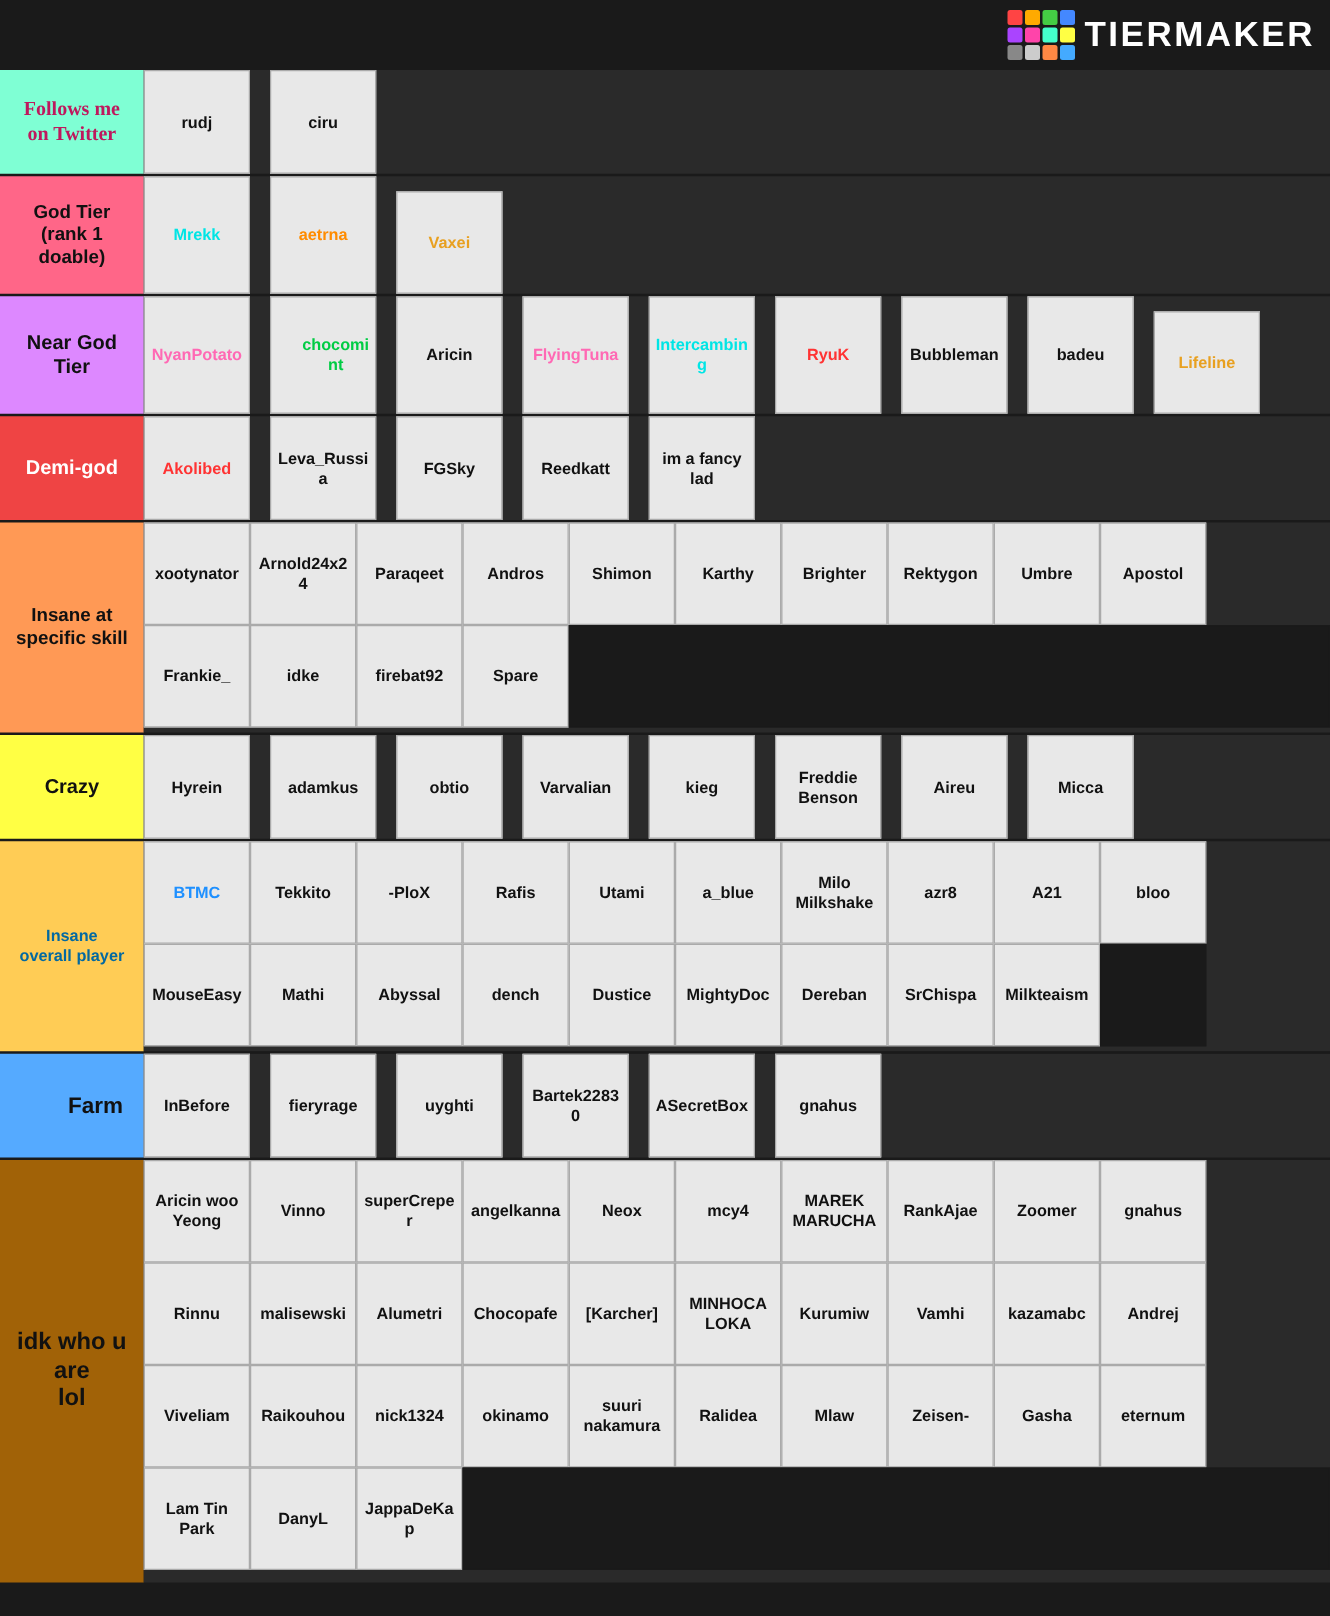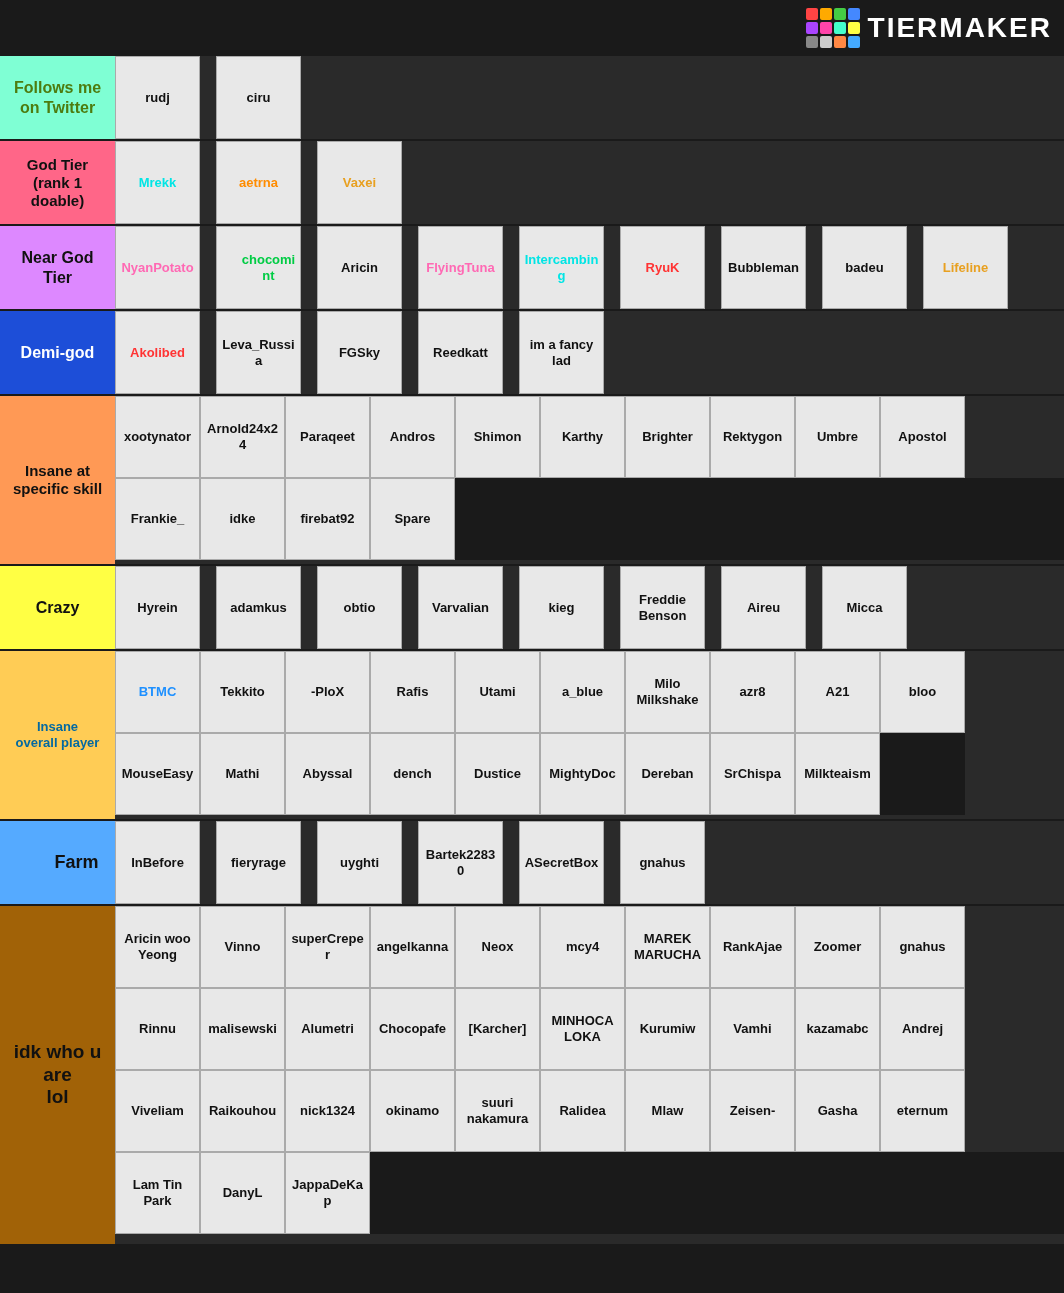--- a/index.html
+++ b/index.html
@@ -89,21 +89,21 @@
       word-break: break-word;
       line-height: 1.2;
     }
     
     .tier-item.colored-cyan { color: #00e5e5; }
     .tier-item.colored-orange { color: #ff8c00; }
     .tier-item.colored-pink { color: #ff69b4; }
     .tier-item.colored-green { color: #00cc44; padding-left: 24px; }
     .tier-item.colored-red { color: #ff3333; }
     .tier-item.colored-blue { color: #1e90ff; }
-    .tier-item.colored-gold { color: #e8a020; }
+    .tier-item.colored-gold { color: #e8a020; margin-top: 12px; }
     
     
     .row-twitter .tier-label { background: #7fffd4; color: #111; }
     .row-godtier .tier-label { background: #ff6688; color: #111; }
     .row-neargod .tier-label { background: #dd88ff; color: #111; }
     .row-demigod .tier-label { background: #9966bb; color: white; }
     .row-insane-skill .tier-label { background: #ff9955; color: #111; }
     .row-crazy .tier-label { background: #ffff44; color: #111; }
     .row-insane-overall .tier-label { background: #ffcc55; color: #111; }
     .row-farm .tier-label { background: #55aaff; color: #111; }
@@ -145,21 +145,21 @@
         <div class="logo-cell" style="background:#888888"></div>
         <div class="logo-cell" style="background:#cccccc"></div>
         <div class="logo-cell" style="background:#ff8844"></div>
         <div class="logo-cell" style="background:#44aaff"></div>
       </div>
       <span class="logo-text">TiERMaKeR</span>
     </div>
   </div>
 
   <div class="tier-row row-twitter">
-    <div class="tier-label" style="background:#7fffd4;color:#4d7c0f;font-size:16px;">Follows me<br>on Twitter</div>
+    <div class="tier-label" style="background:#7fffd4;color:#be185d;font-size:16px;font-family:Liberation Serif, serif;">Follows me<br>on Twitter</div>
     <div class="tier-content">
       <div class="tier-item">rudj</div>
       <div class="tier-item">ciru</div>
     </div>
   </div>
 
   <div class="tier-row row-godtier">
     <div class="tier-label" style="background:#ff6688;color:#111;font-size:15px;">God Tier<br>(rank 1<br>doable)</div>
     <div class="tier-content">
       <div class="tier-item colored-cyan">Mrekk</div>
@@ -177,21 +177,21 @@
       <div class="tier-item colored-pink">FlyingTuna</div>
       <div class="tier-item colored-cyan">Intercambing</div>
       <div class="tier-item colored-red">RyuK</div>
       <div class="tier-item">Bubbleman</div>
       <div class="tier-item">badeu</div>
       <div class="tier-item colored-gold">Lifeline</div>
     </div>
   </div>
 
   <div class="tier-row row-demigod">
-    <div class="tier-label" style="background:#1d4ed8;color:white;font-size:16px;">Demi-god</div>
+    <div class="tier-label" style="background:#ef4444;color:white;font-size:16px;">Demi-god</div>
     <div class="tier-content">
       <div class="tier-item colored-red">Akolibed</div>
       <div class="tier-item">Leva_Russia</div>
       <div class="tier-item">FGSky</div>
       <div class="tier-item">Reedkatt</div>
       <div class="tier-item">im a fancy lad</div>
     </div>
   </div>
 
   <div class="tier-row row-insane-skill" style="min-height:170px;">

